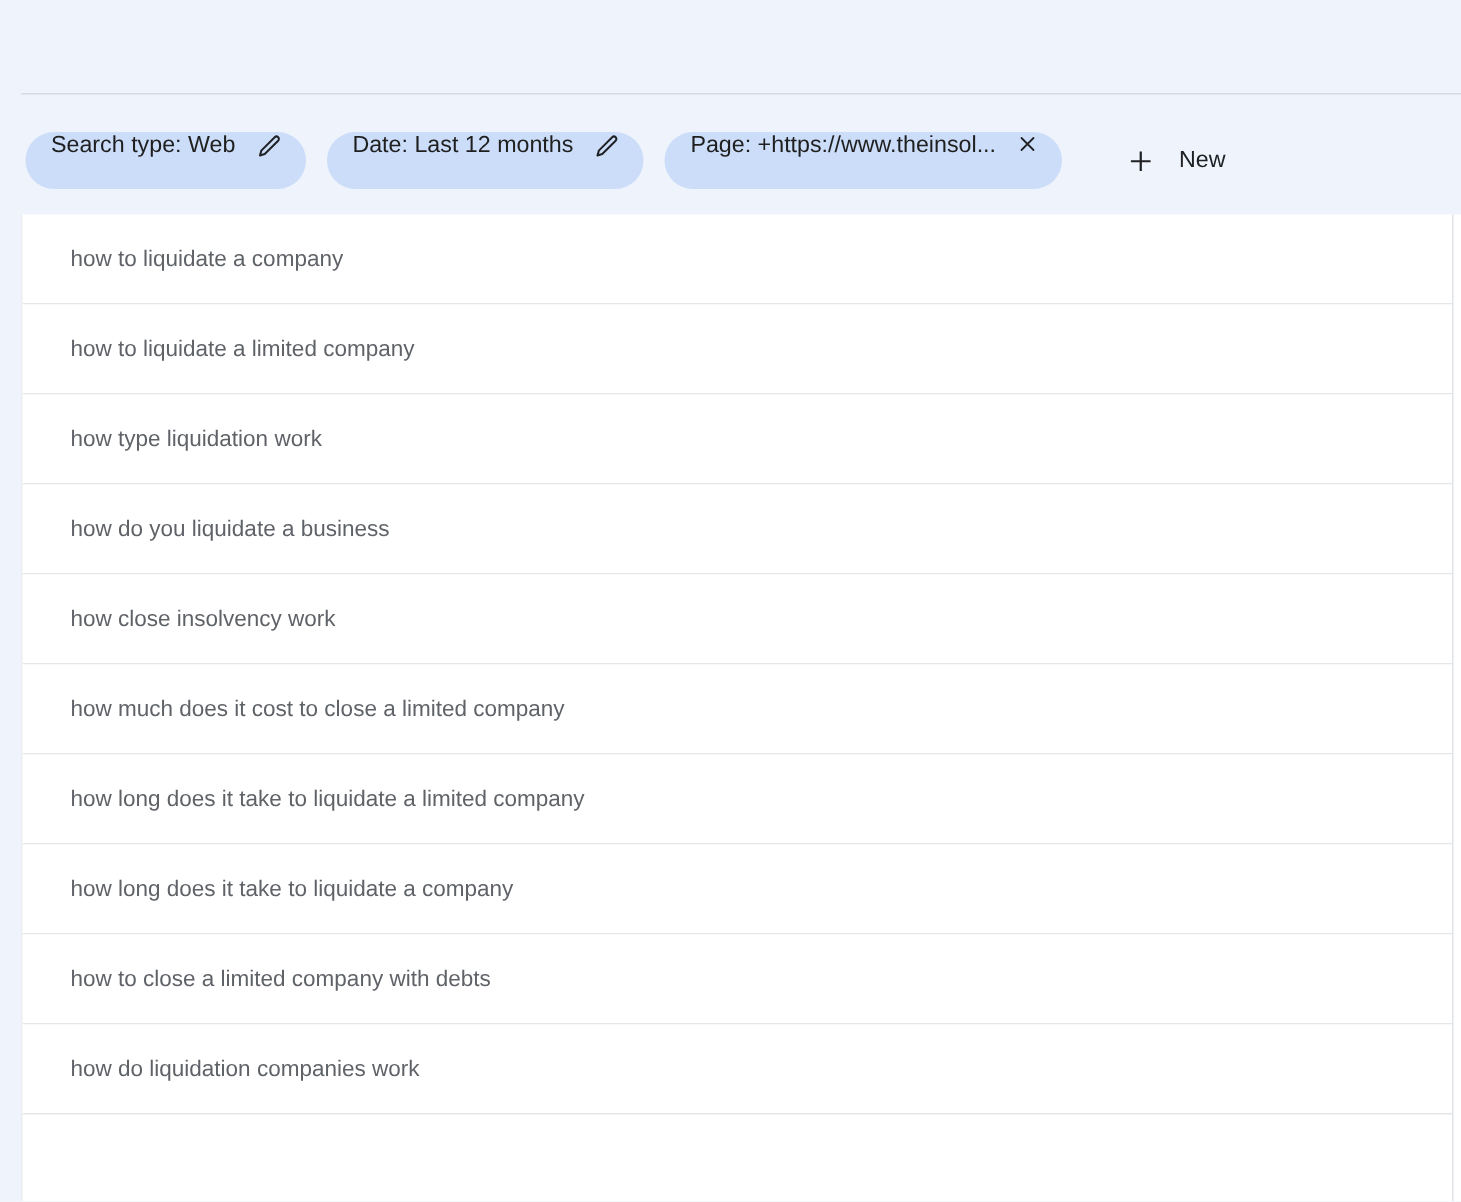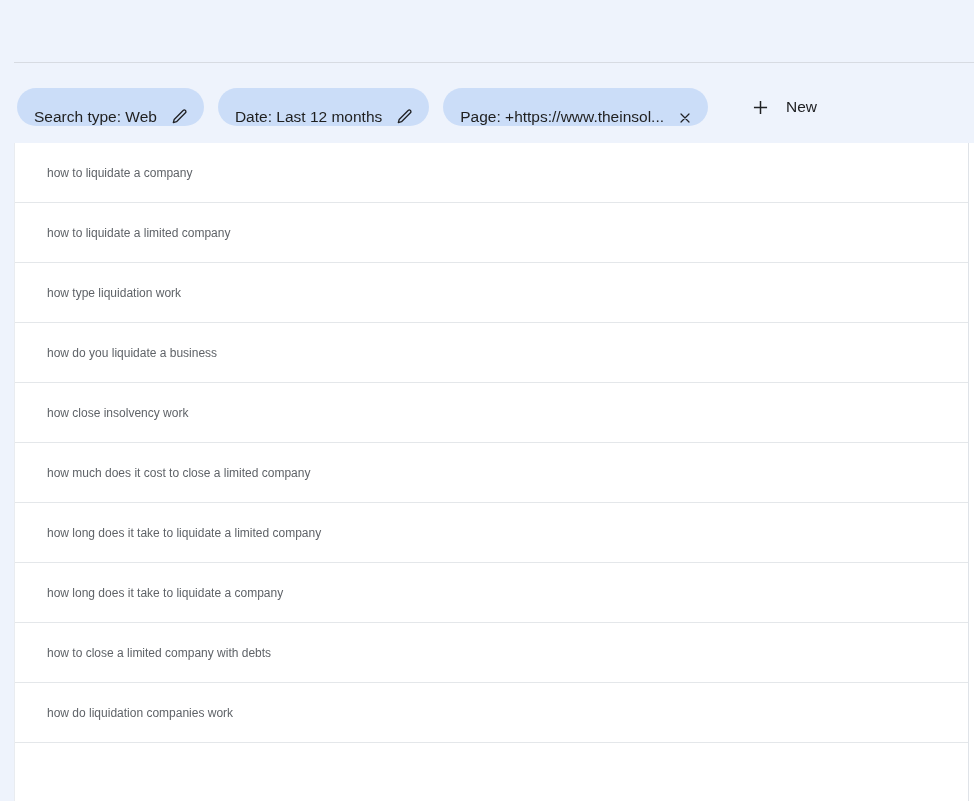--- a/index.html
+++ b/index.html
@@ -32,21 +32,21 @@
   }
   .chips-row {
     position: absolute;
     left: 17px; top: 88px;
     display: flex;
     align-items: center;
   }
   .chip {
     height: 38px;
     display: flex;
-    align-items: flex-end;
+    align-items: flex-start;
     gap: 13px;
     background: #cbddf8;
     border-radius: 19px;
     padding: 0 15px 0 17px;
     margin-right: 14px;
     font-size: 15.5px;
     color: #1f1f1f;
     cursor: pointer;
     white-space: nowrap;
   }
@@ -84,21 +84,21 @@
     margin-right: 5px;
     border-right: 1px solid #dfe3e8;
     height: 100%;
   }
   .query-row {
     height: 60px;
     display: flex;
     align-items: center;
     padding-left: 32px;
     border-bottom: 1px solid #e4e7ea;
-    font-size: 12px;
+    font-size: 15px;
     color: #5f6368;
     cursor: pointer;
     background: #ffffff;
   }
   .query-row span { pointer-events: none; }
 </style>
 </head>
 <body>
 
 <div class="header">

